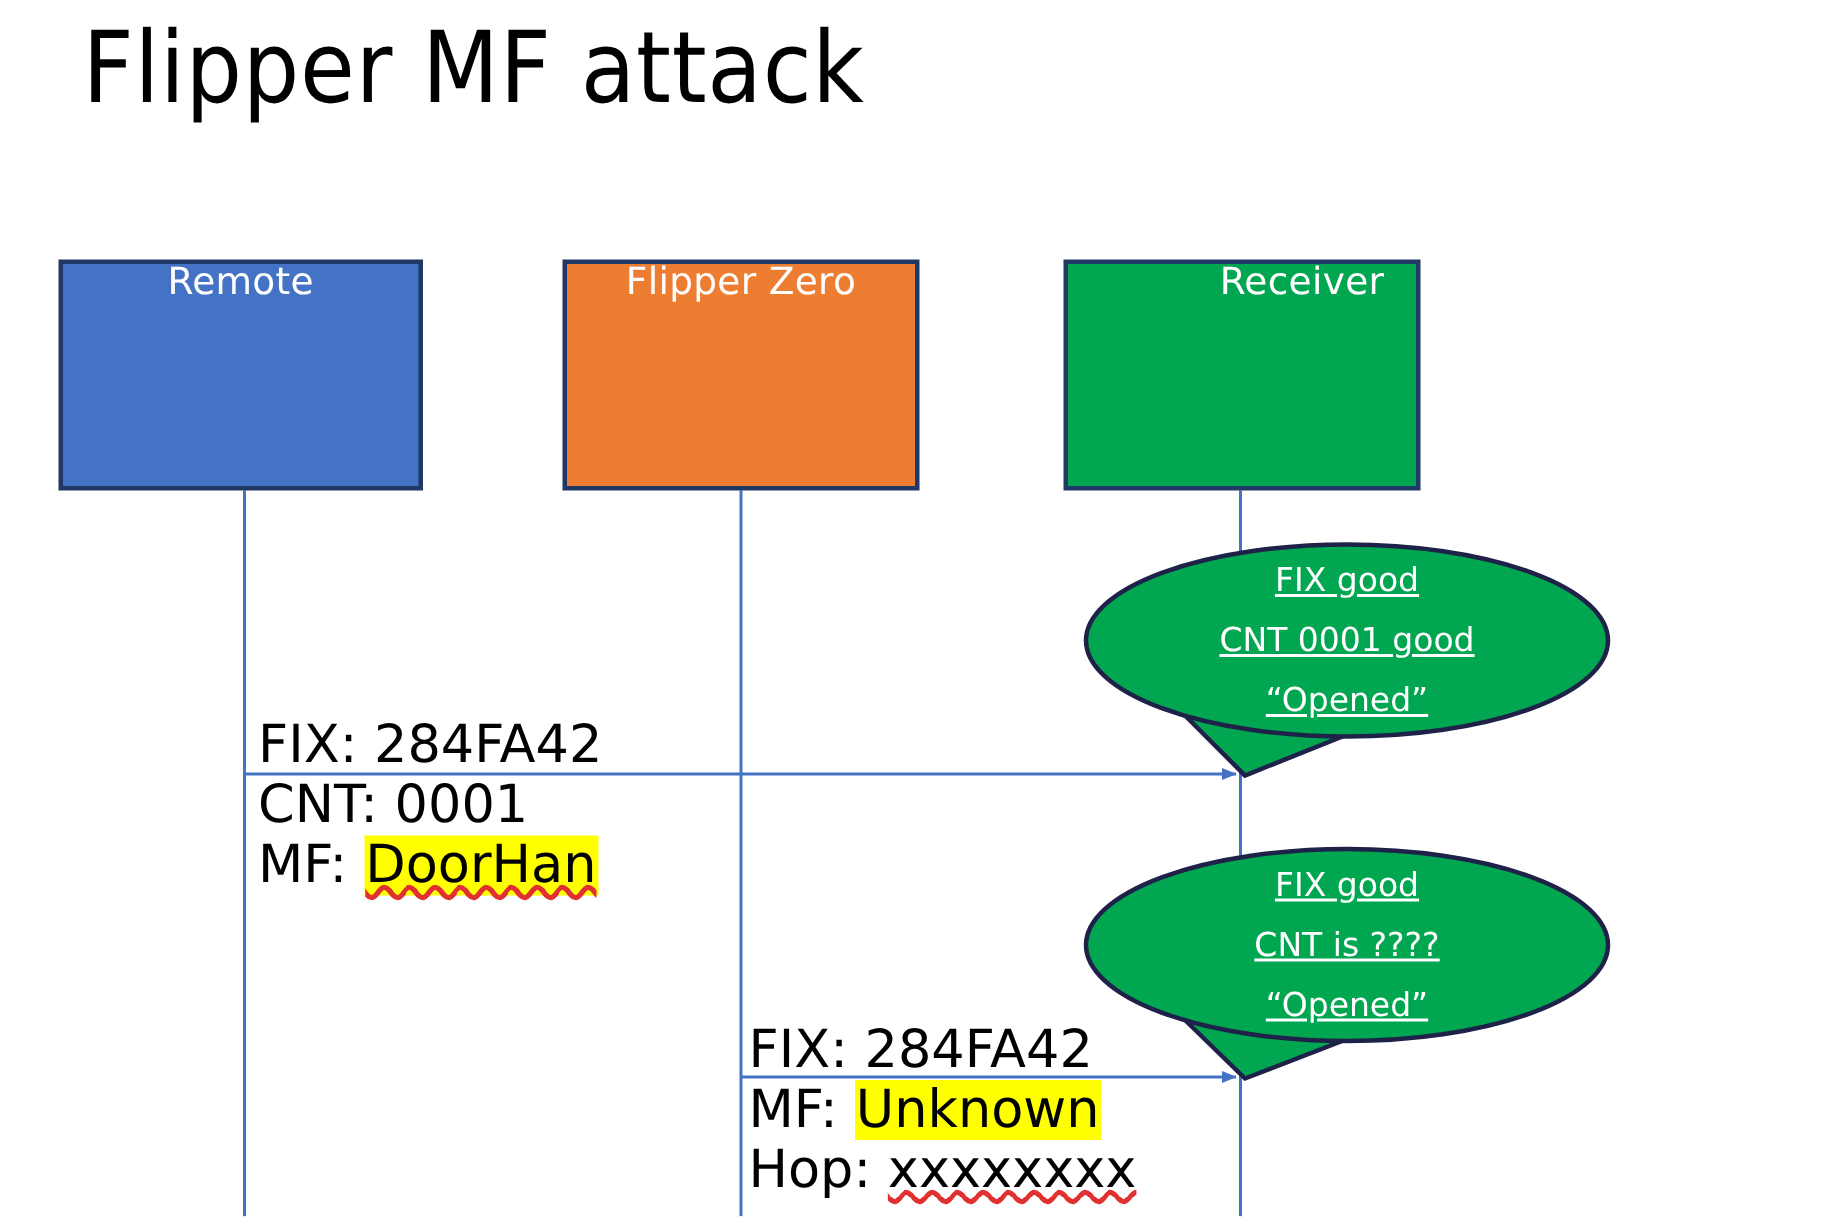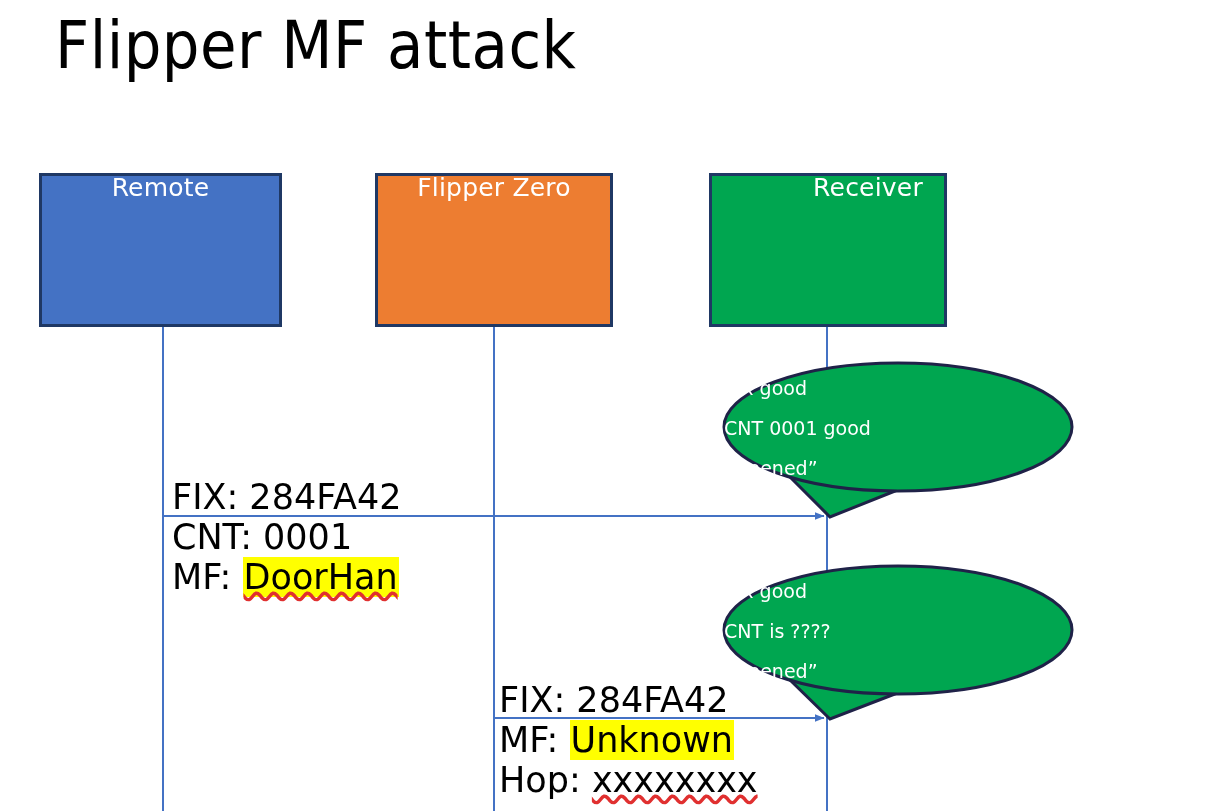--- a/index.html
+++ b/index.html
@@ -60,25 +60,27 @@
     font-family: "DejaVu Sans", "Liberation Sans", sans-serif;
     font-size: 25px;
     color: #ffffff;
     font-weight: 400;
     letter-spacing: 0.2px;
     white-space: nowrap;
   }
 
   .callout-text {
     position: absolute;
+    text-align: center;
     color: #ffffff;
     font-family: "DejaVu Sans", "Liberation Sans", sans-serif;
-    font-size: 19px;
+    font-size: 22px;
     line-height: 40px;
     white-space: nowrap;
+    text-decoration: underline;
   }
 
   .msg-label {
     position: absolute;
     font-family: "DejaVu Sans", "Liberation Sans", sans-serif;
     font-size: 35px;
     color: #000000;
     line-height: 40px;
     white-space: nowrap;
   }

